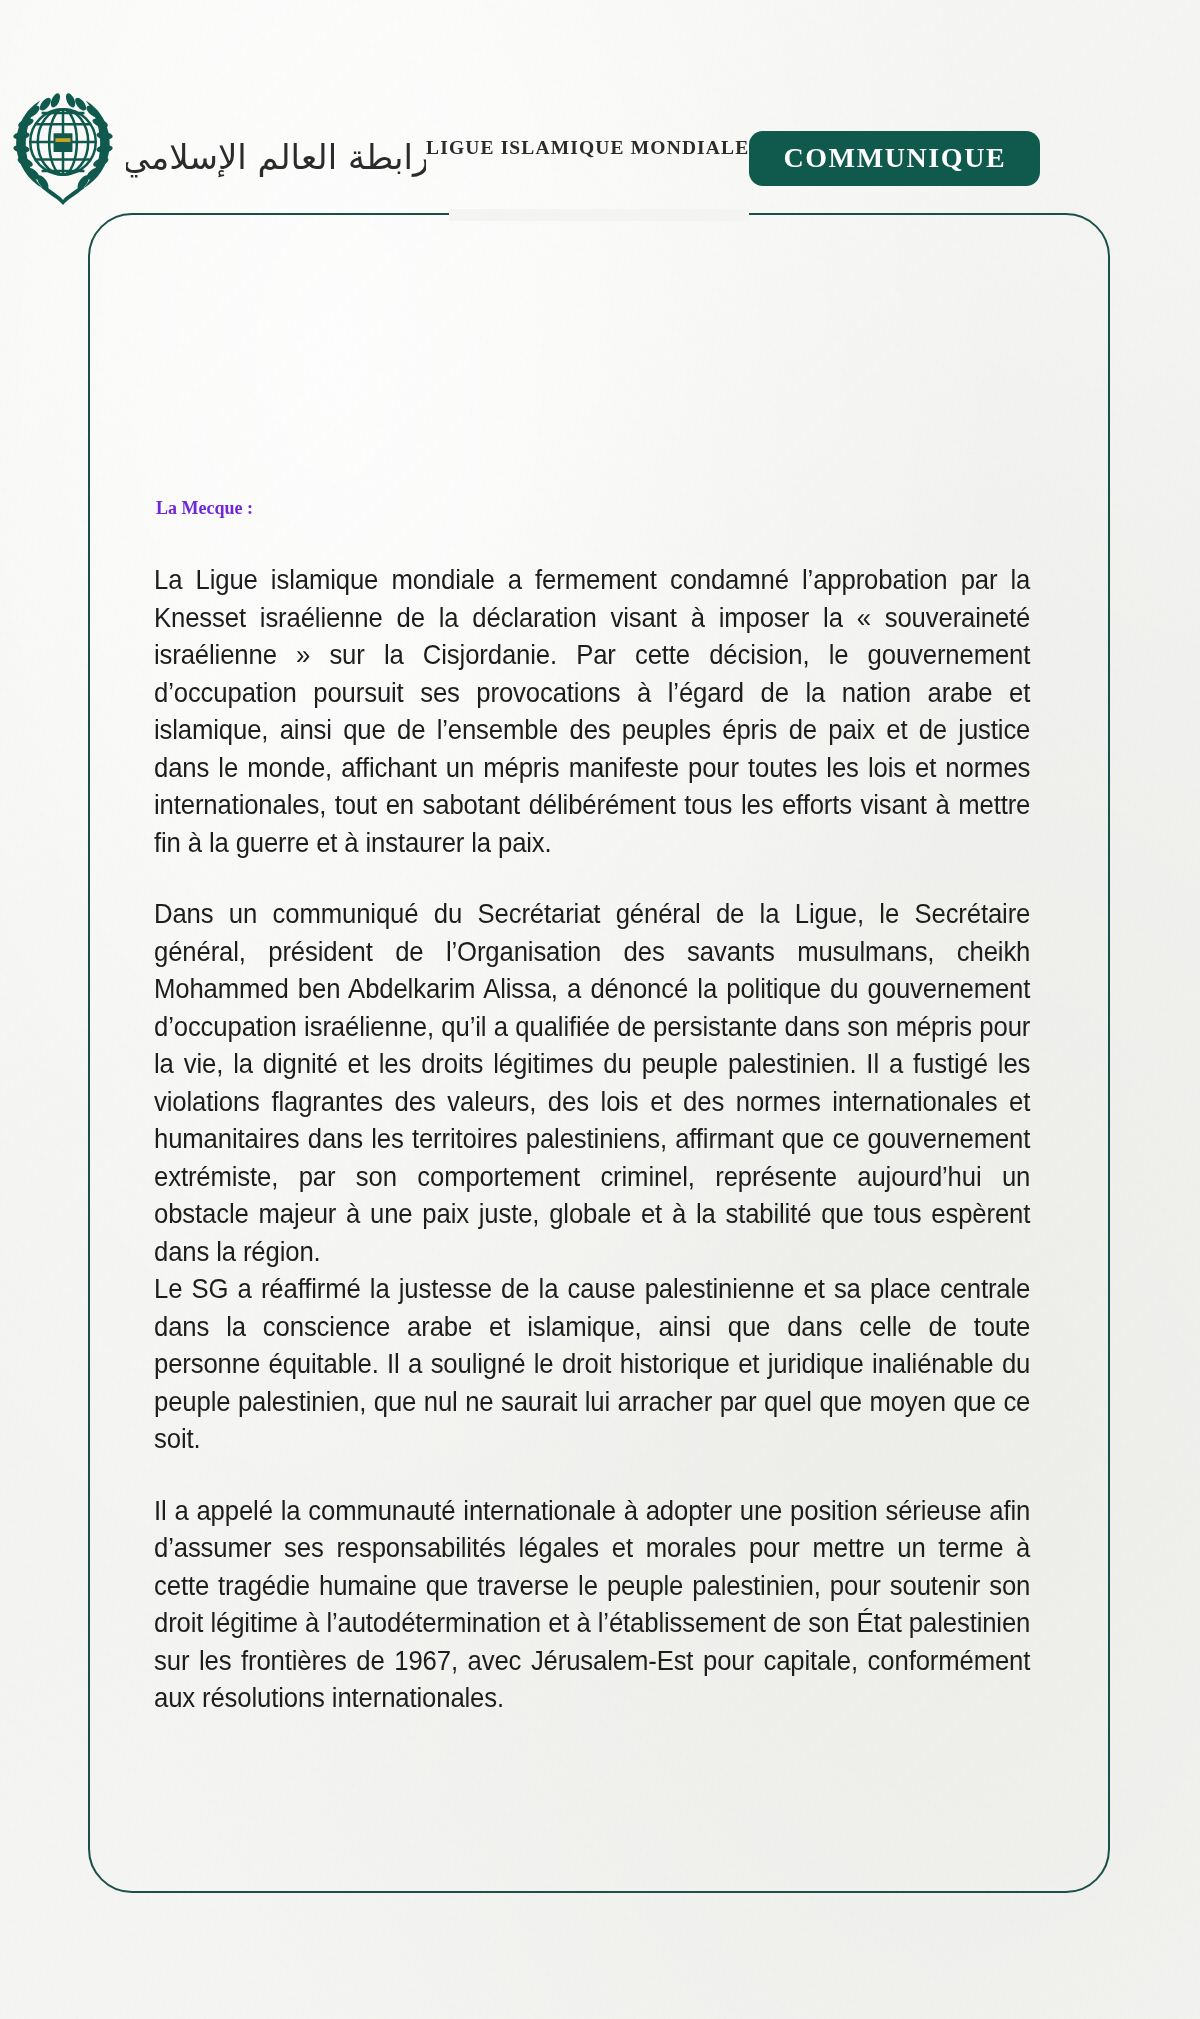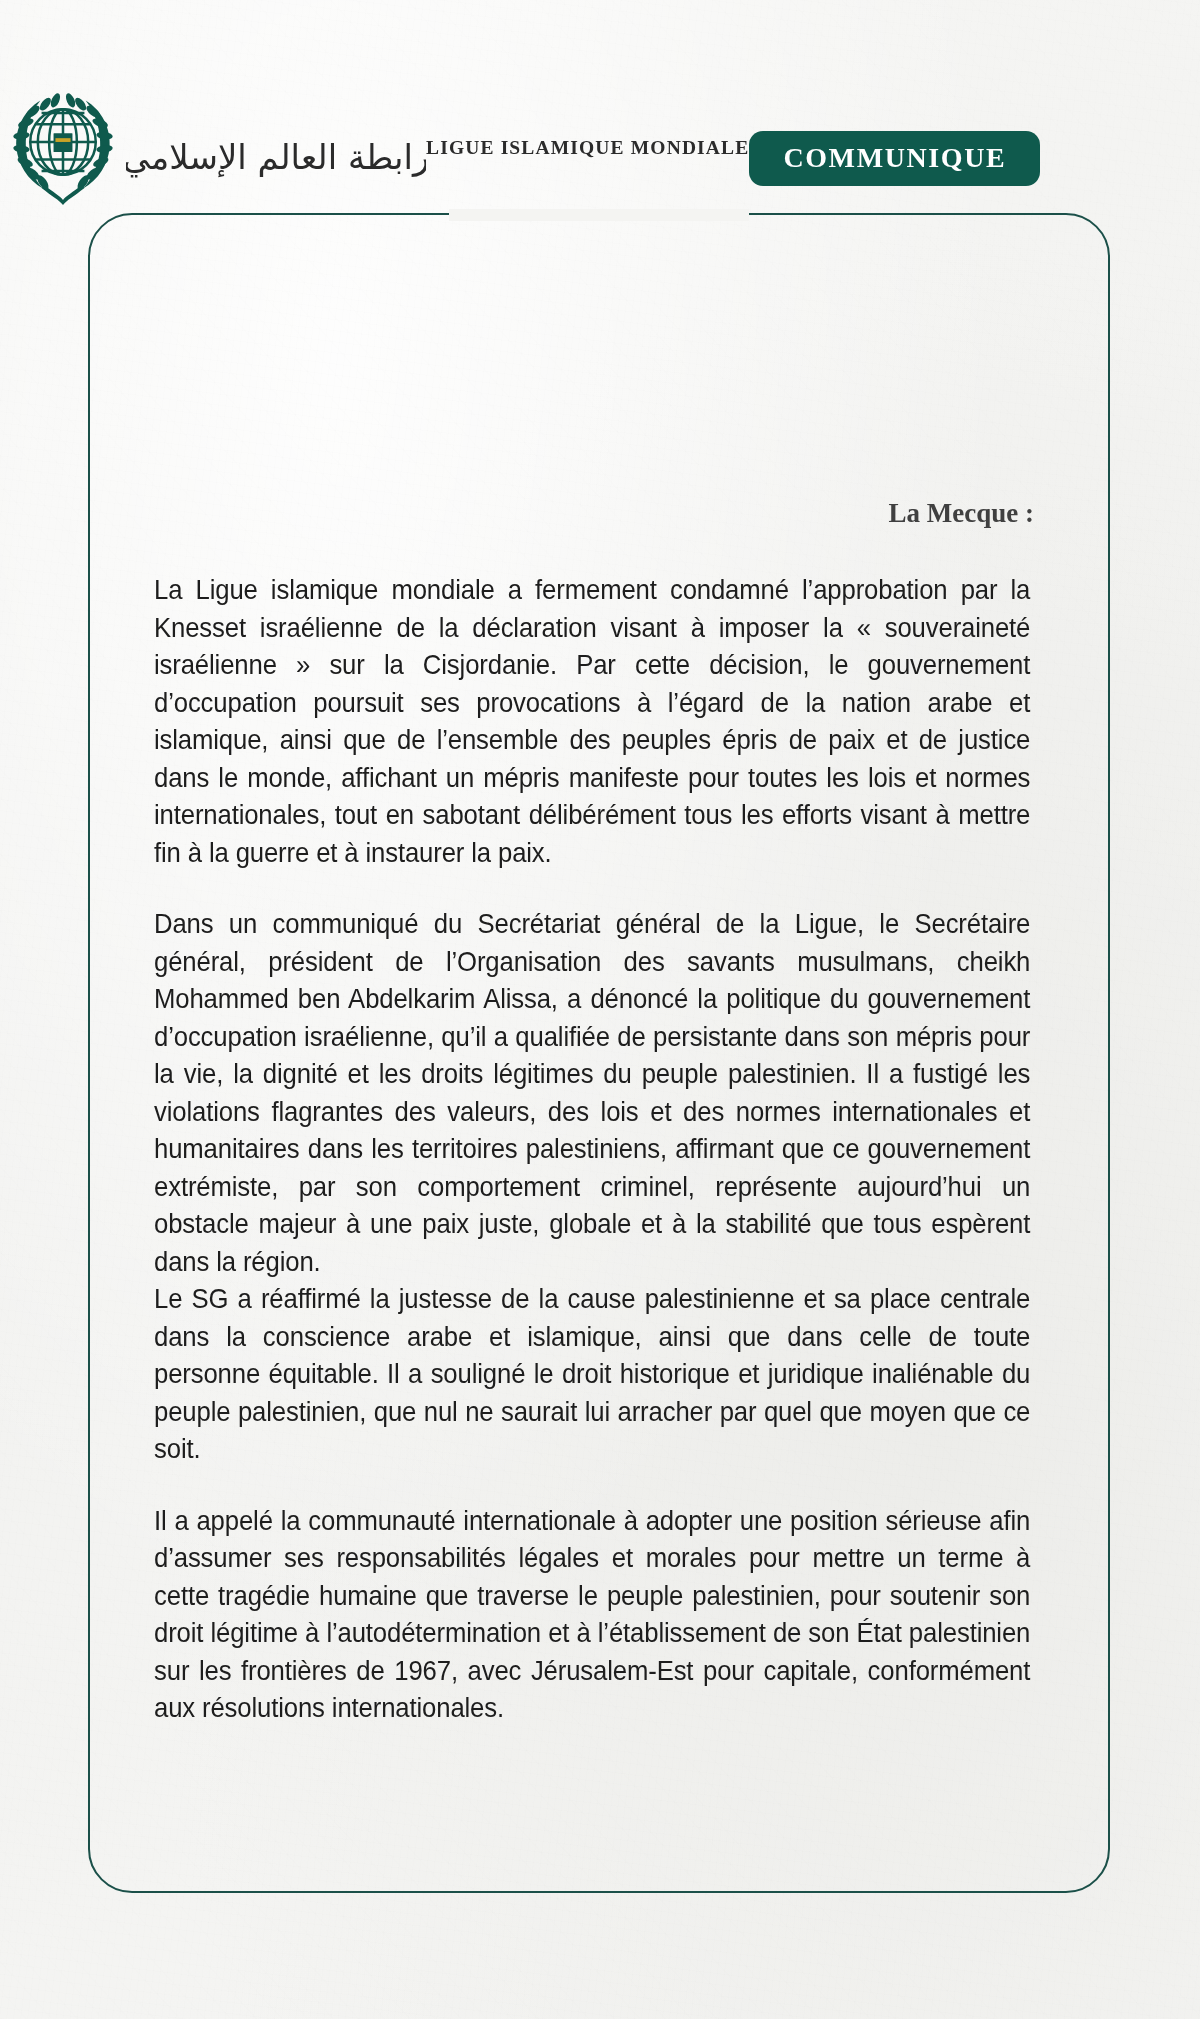--- a/index.html
+++ b/index.html
@@ -108,25 +108,24 @@
   .body-copy {
     position: absolute;
     left: 154px;
     top: 498px;
     width: 880px;
     z-index: 4;
   }
   .dateline {
     font-family: "Liberation Serif", serif;
     font-weight: bold;
-    font-size: 27px;
-    color: #404040;
+    font-size: 18px;
+    color: #6d28d9;
     margin: 0 0 42px 0;
     padding-left: 2px;
-    text-align: right;
   }
   .para {
     margin: 0 0 34px 0;
     font-family: "Liberation Sans Narrow", "Liberation Sans", sans-serif;
     font-size: 27.5px;
     line-height: 37.5px;
     color: #1d1d1d;
     text-align: justify;
     text-justify: inter-word;
     transform: scaleX(0.935);

